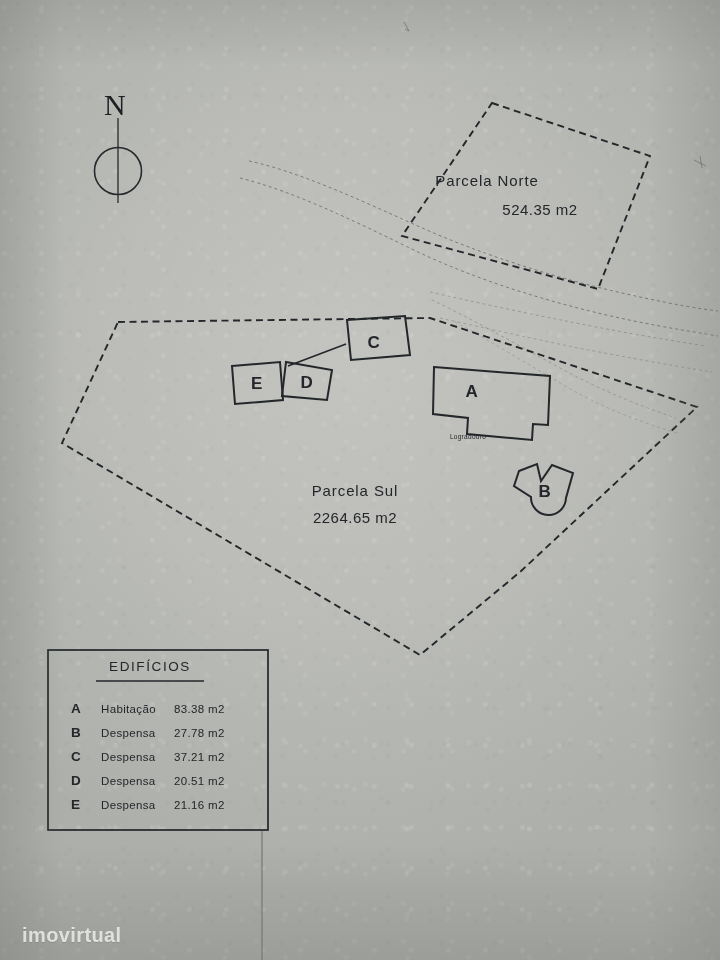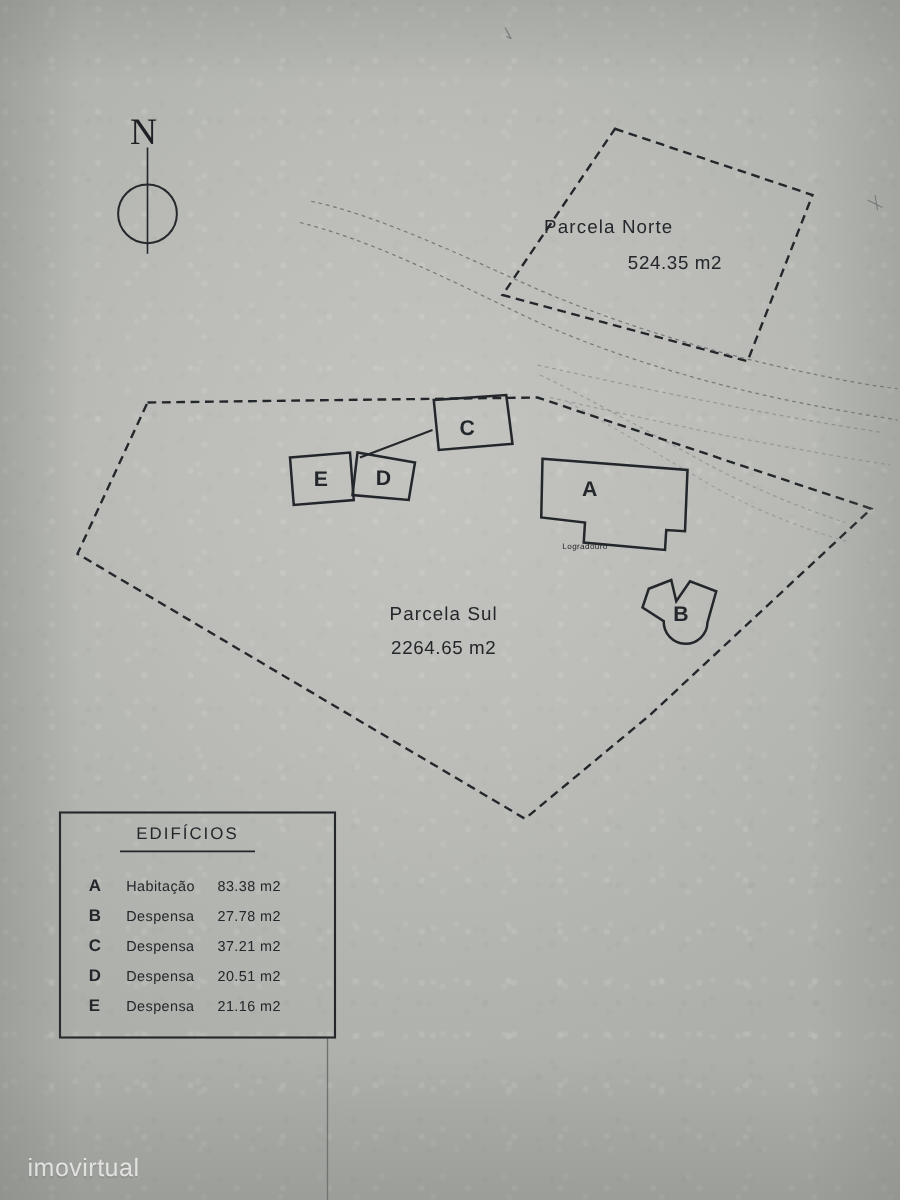--- a/index.html
+++ b/index.html
@@ -44,21 +44,21 @@
   .parcel-area{font-size:15px;letter-spacing:.5px;}
   .bldg-letter{font-size:17px;font-weight:700;letter-spacing:.5px;}
   .tiny{font-size:6.5px;letter-spacing:.3px;}
   .legend-title{font-size:13.5px;letter-spacing:1.6px;}
   .legend-key{font-size:13.5px;font-weight:700;}
   .legend-txt{font-size:11.5px;letter-spacing:.35px;}
   .north-n{font-family:"Liberation Serif", serif;font-size:30px;fill:#1d2024;}
   #watermark{
     position:absolute;left:22px;top:924px;
     font-family:"Liberation Sans", sans-serif;
-    font-size:20px;letter-spacing:.4px;font-weight:400;
+    font-size:20px;letter-spacing:.4px;font-weight:700;
     color:rgba(255,255,255,.72);
     text-shadow:0 1px 1px rgba(0,0,0,.10);
     pointer-events:none;user-select:none;
   }
 </style>
 </head>
 <body>
 
 <div id="sheet">
   <div id="grain"></div>

